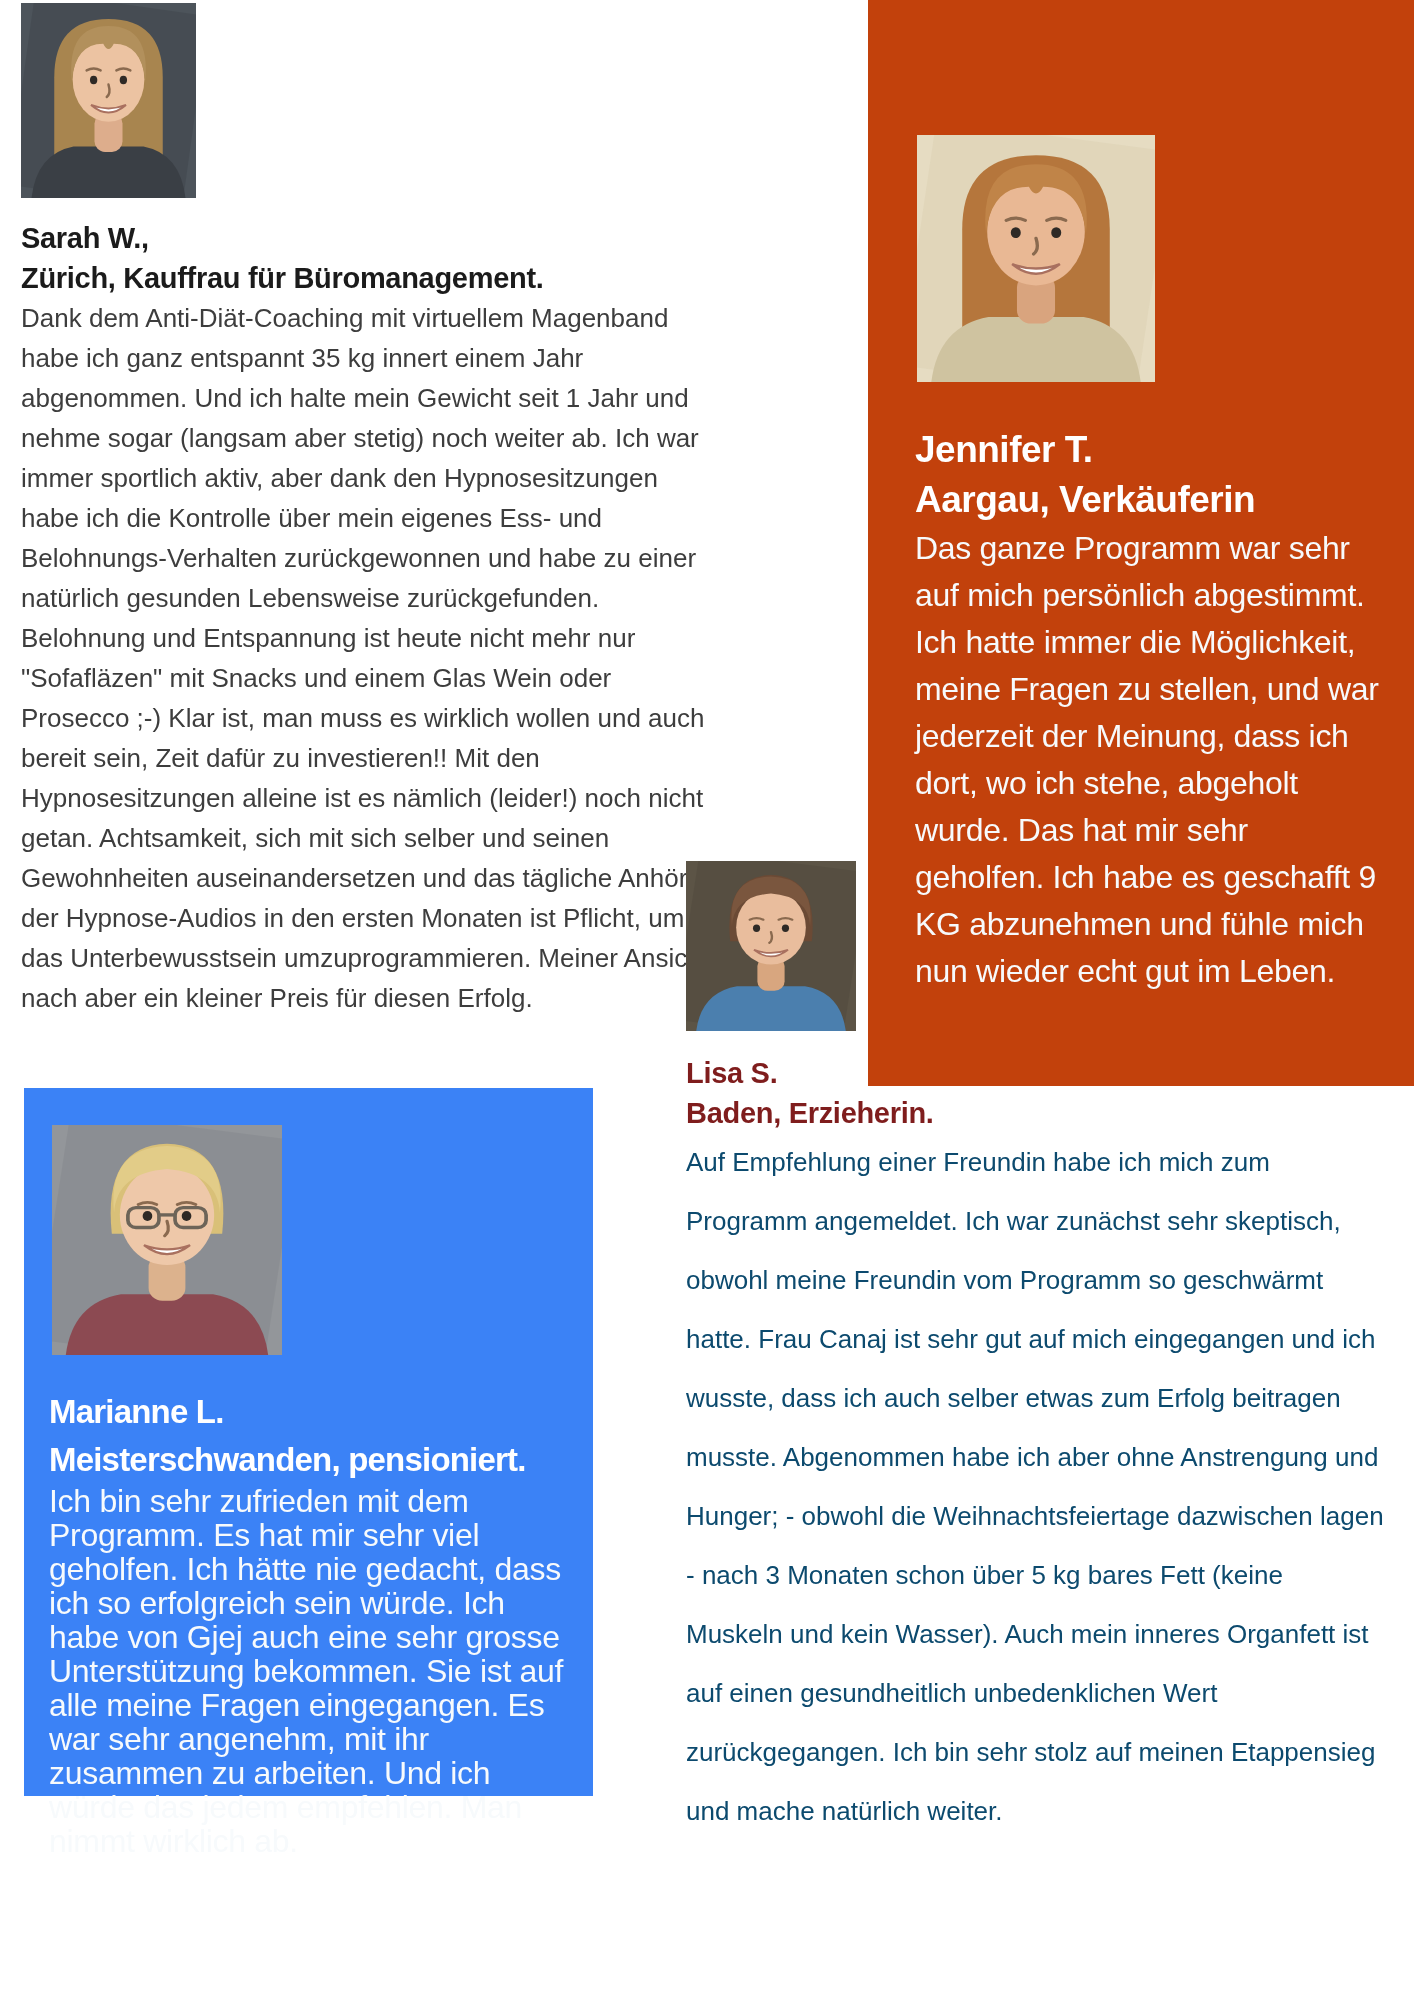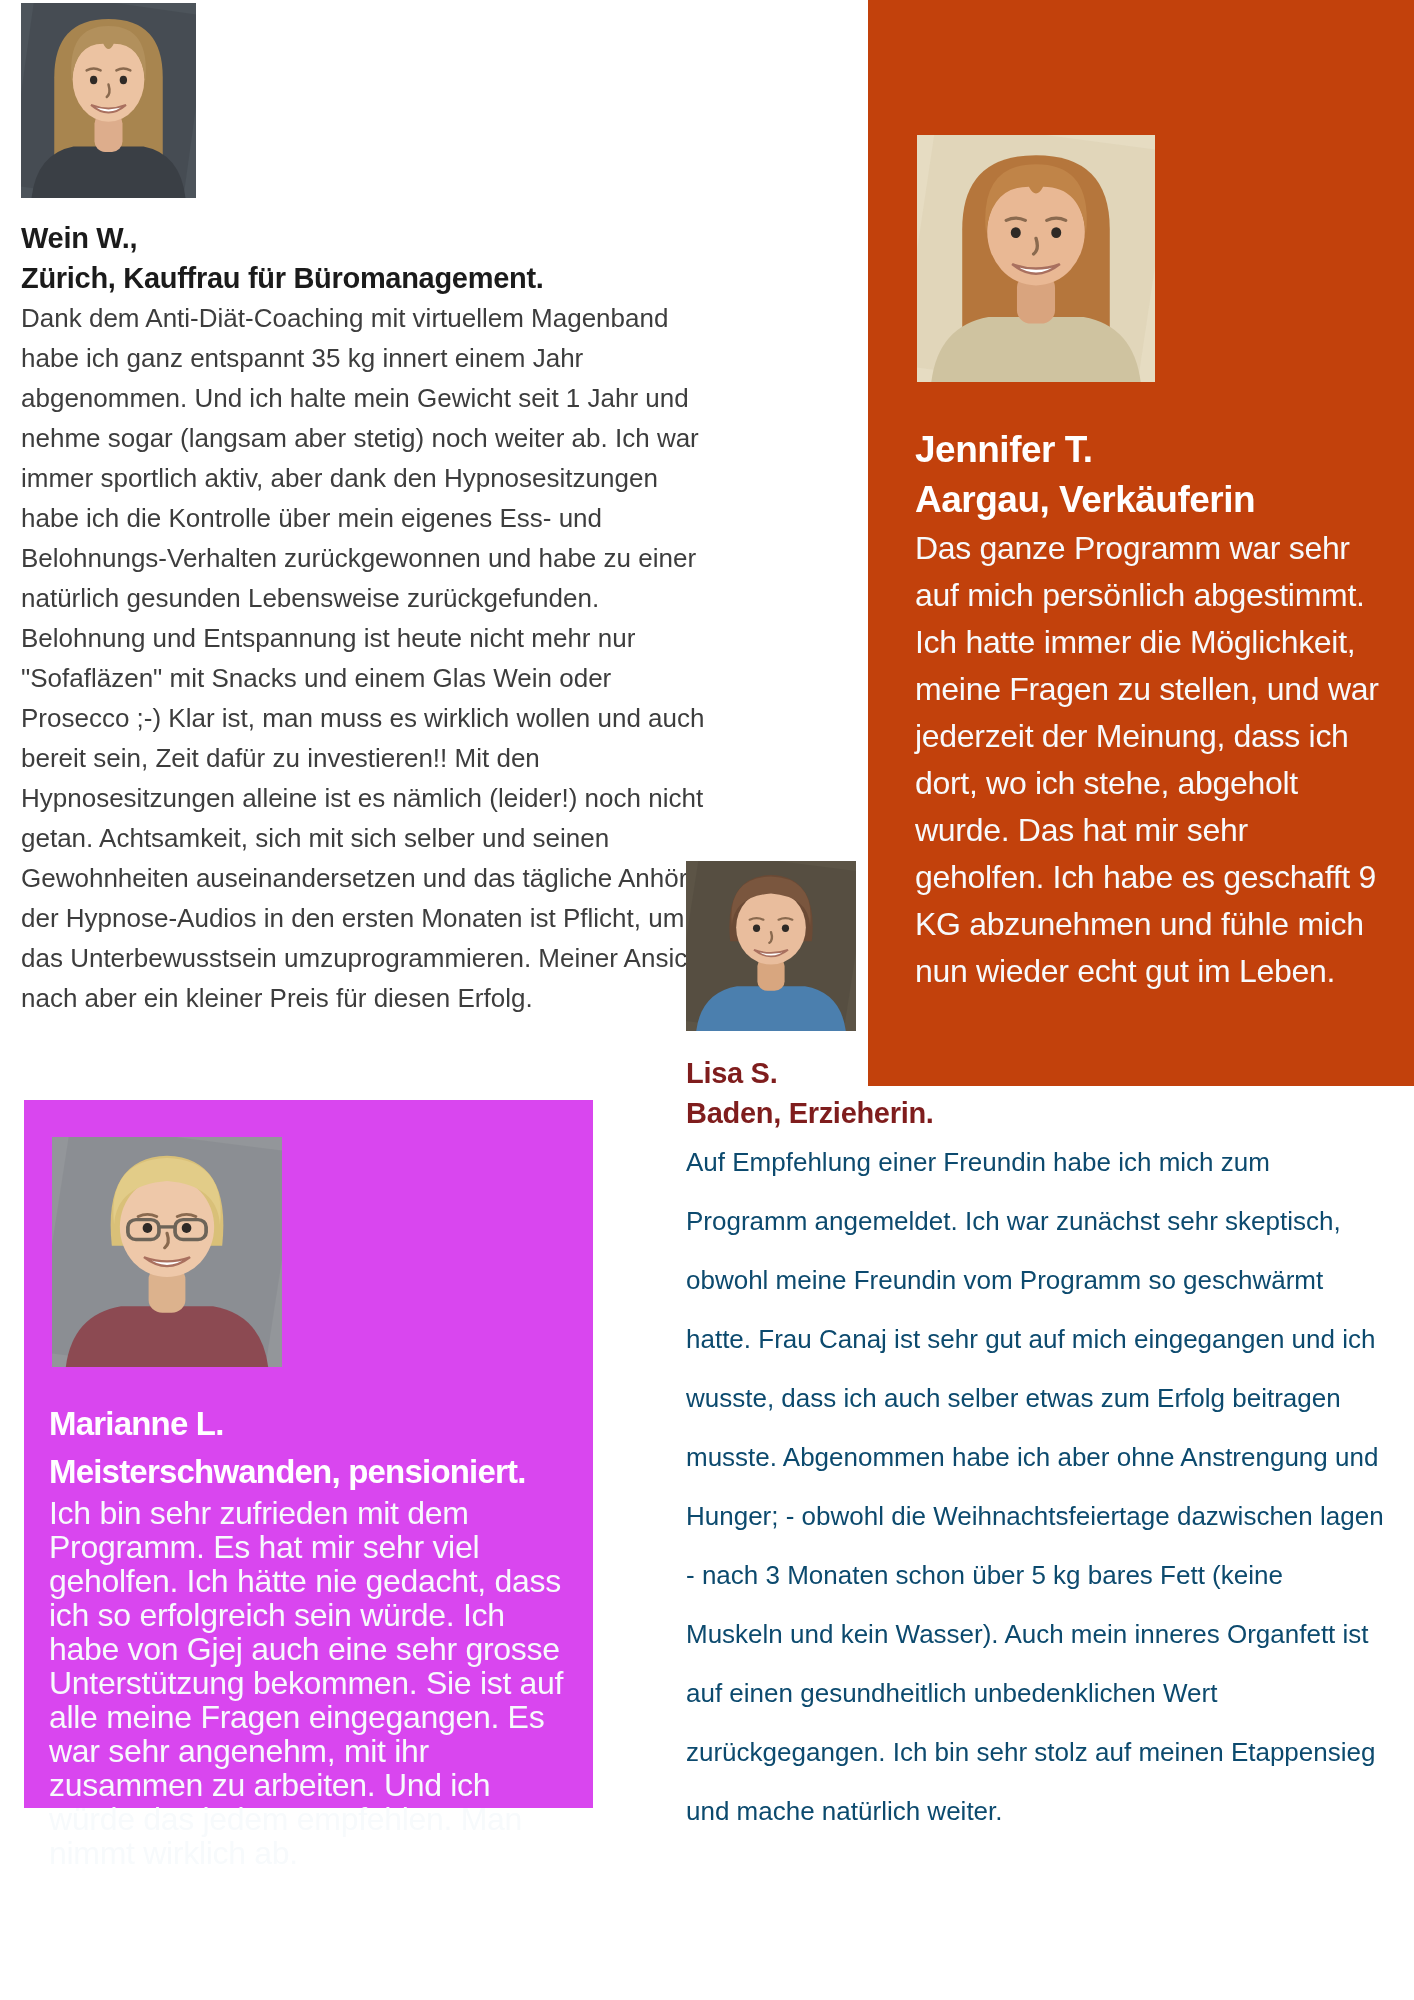--- a/index.html
+++ b/index.html
@@ -30,22 +30,21 @@
     background:#c2410c;
   }
   #card-jennifer .photo { position:absolute; left:49px; top:135px; width:238px; height:247px; }
   #card-jennifer .text-wrap { position:absolute; left:47px; top:425px; width:470px; }
   #card-jennifer .name-heading { font-size:37px; line-height:50px; color:#ffffff; letter-spacing:-0.5px; }
   #card-jennifer .body-text { font-size:32px; line-height:47px; color:#f7fafc; letter-spacing:-0.3px; }
 
   
   #card-marianne {
     left:24px; top:1088px; width:569px; height:708px;
-    background:#d946ef;
-    margin-top:12px;
+    background:#3b82f6;
   }
   #card-marianne .photo { position:absolute; left:28px; top:37px; width:230px; height:230px; }
   #card-marianne .text-wrap { position:absolute; left:25px; top:300px; width:530px; }
   #card-marianne .name-heading { font-size:33px; line-height:48px; color:#ffffff; letter-spacing:-0.8px; white-space:pre; }
   #card-marianne .body-text { font-size:32px; line-height:34px; color:#f7fafc; letter-spacing:-0.3px; }
 
   
   #card-lisa { left:686px; top:861px; width:700px; }
   #card-lisa .photo { width:170px; height:170px; }
   #card-lisa .name-heading {
@@ -72,21 +71,21 @@
     </g>
     <g stroke="#8a6a4f" stroke-width="1.4" fill="none" stroke-linecap="round">
       <path d="M37.5,38 Q41.5,36 45.5,38"></path>
       <path d="M54.5,38 Q58.5,36 62.5,38"></path>
       <path d="M50,46 Q51.5,51 49,53"></path>
     </g>
 
     <path d="M40,57.5 Q50,66 60,57.5 Q50,61.5 40,57.5 Z" fill="#ffffff" stroke="#a9705f" stroke-width="1.1"></path>
   </svg>
     </div>
-  <div class="name-heading">Wein W.,
+  <div class="name-heading">Sarah W.,
 Zürich, Kauffrau für Büromanagement.</div>
   <div class="body-text">Dank dem Anti-Diät-Coaching mit virtuellem Magenband habe ich ganz entspannt 35 kg innert einem Jahr abgenommen. Und ich halte mein Gewicht seit 1 Jahr und nehme sogar (langsam aber stetig) noch weiter ab. Ich war immer sportlich aktiv, aber dank den Hypnosesitzungen habe ich die Kontrolle über mein eigenes Ess- und Belohnungs-Verhalten zurückgewonnen und habe zu einer natürlich gesunden Lebensweise zurückgefunden. Belohnung und Entspannung ist heute nicht mehr nur "Sofafläzen" mit Snacks und einem Glas Wein oder Prosecco ;-) Klar ist, man muss es wirklich wollen und auch bereit sein, Zeit dafür zu investieren!! Mit den Hypnosesitzungen alleine ist es nämlich (leider!) noch nicht getan. Achtsamkeit, sich mit sich selber und seinen Gewohnheiten auseinandersetzen und das tägliche Anhören der Hypnose-Audios in den ersten Monaten ist Pflicht, um das Unterbewusstsein umzuprogrammieren. Meiner Ansicht nach aber ein kleiner Preis für diesen Erfolg.</div>
 </div>
 
 <div class="card" id="card-jennifer">
   <div class="photo">
       <svg viewBox="0 0 100 110" width="100%" height="100%" preserveAspectRatio="none" xmlns="http://www.w3.org/2000/svg">
     <rect width="100" height="110" fill="#e6dcc2"></rect>
     <rect width="100" height="110" fill="#d8ccab" opacity="0.35" transform="rotate(8 50 55)"></rect>
     <path d="M19,110 L19,42 Q19,9 50,9 Q81,9 81,42 L81,110 Z" fill="#b5763c"></path>

